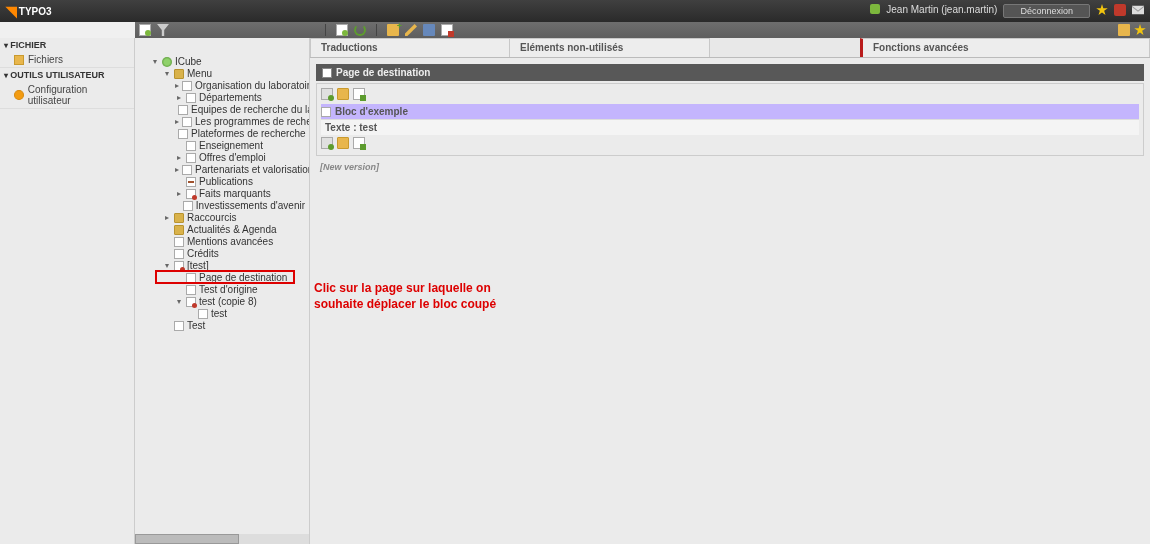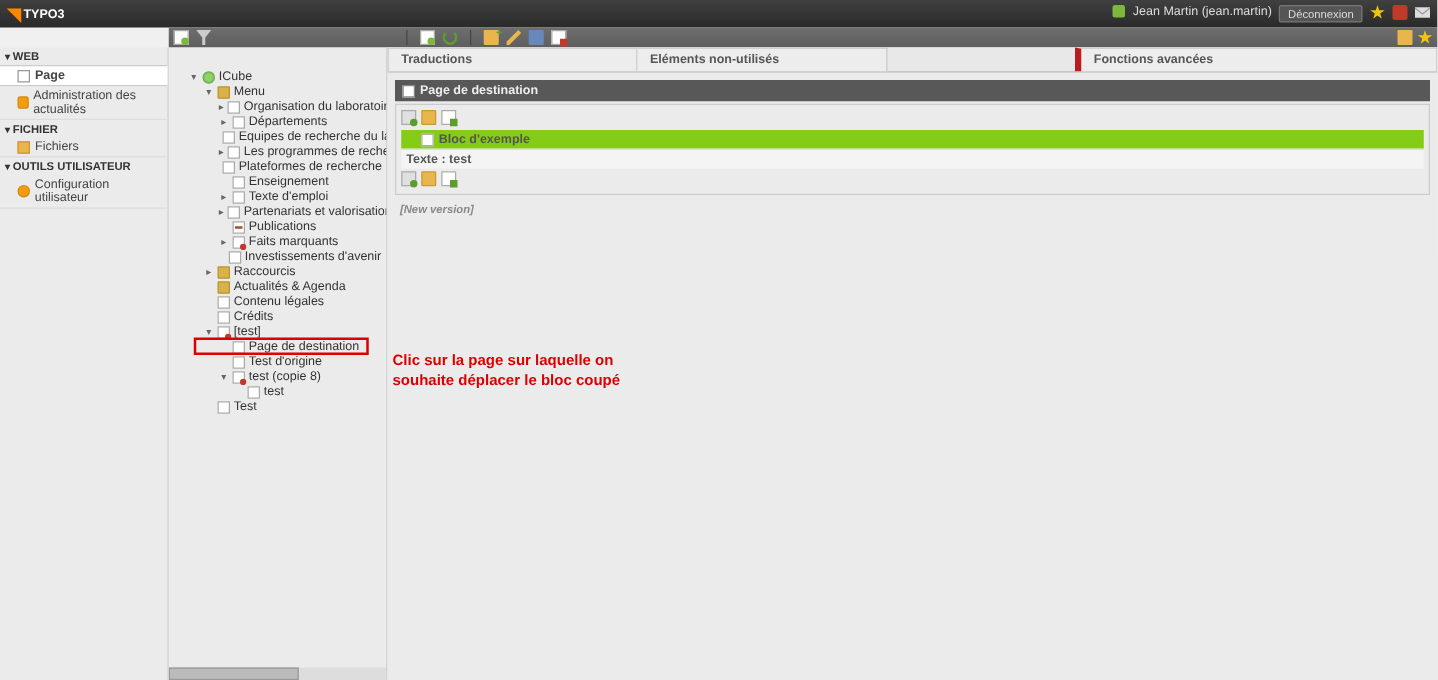--- a/index.html
+++ b/index.html
@@ -5,21 +5,21 @@
 * { margin: 0; padding: 0; box-sizing: border-box; font-family: Verdana, Arial, sans-serif; font-size: 10px; }
 body { width: 1150px; height: 544px; background: #f0f0f0; overflow: hidden; position: relative; }
 
 
 .topbar { height: 22px; background: linear-gradient(#404040,#2a2a2a); display: flex; align-items: center; padding: 0 6px; color: #ccc; }
 .logo { display: flex; align-items: center; gap: 2px; font-size: 12px; font-weight: bold; color: #fff; }
 .logo-icon { color: #ff8700; font-size: 14px; }
 .topbar-right { margin-left: auto; display: flex; align-items: flex-start; gap: 6px; }
 .user-icon { width: 10px; height: 10px; background: #7db83d; border-radius: 2px; display: inline-block; }
 .user-label { color: #ddd; }
-.logout-btn { background: #555; color: #ddd; border: 1px solid #777; border-radius: 2px; padding: 0 6px; height: 14px; line-height: 12px; font-size: 9px; cursor: pointer; }
+.logout-btn { background: #555; color: #ddd; border: 1px solid #777; border-radius: 2px; padding: 0 16px; height: 14px; line-height: 12px; font-size: 9px; cursor: pointer; }
 .tb-icon { width: 12px; height: 12px; display: inline-block; }
 .star-y { background: #f1c40f; clip-path: polygon(50% 0,61% 35%,98% 35%,68% 57%,79% 91%,50% 70%,21% 91%,32% 57%,2% 35%,39% 35%); }
 .red-sq { background: #c0392b; border-radius: 2px; }
 .env { background: #ddd; clip-path: polygon(0 15%,100% 15%,100% 85%,0 85%); position: relative; }
 .env::after { content:""; position:absolute; inset:0; clip-path: polygon(0 15%,50% 55%,100% 15%,100% 25%,50% 65%,0 25%);
   background:#999; }
 
 
 .toolbar { position: absolute; top: 22px; left: 135px; right: 0; height: 16px; background: linear-gradient(#6e6e6e,#5e5e5e); display: flex; align-items: center; padding: 0 4px; gap: 6px; }
 .toolbar .sep { width: 1px; height: 12px; background: #444; margin: 0 4px; }
@@ -65,34 +65,34 @@
 .shortcut::after { content:""; position:absolute; left:1px; top:3px; width:6px;height:2px;background:#a0522d; }
 .highlight-box { position:absolute; border:2px solid #d00; pointer-events:none; }
 .tree-scroll { position:absolute; bottom:0; left:0; right:0; height:10px; background:#ddd; }
 .tree-scroll-thumb { position:absolute; left:0; top:0; height:10px; width:60%; background:#bbb; border:1px solid #999; }
 
 
 .main { position:absolute; top:38px; left:310px; right:0; bottom:0; background:#ebebeb;font-weight:bold; }
 .tabstrip { height:20px; display:flex; border-bottom:1px solid #bbb; background:#e8e8e8; margin-top:0; }
 .tab { flex:0 0 auto; padding:3px 10px; border:1px solid #c8c8c8; border-bottom:none; background:#ededed; color:#555; min-width:200px; cursor:pointer; font-size:10px; }
 .tab + .tab { border-left:none; }
-.tab.sep-left { border-left:5px solid #b91c1c; }
+.tab.sep-left { border-left:3px solid #b91c1c; }
 .page-header { margin:6px 6px 0 6px; background:#585858; color:#eee; padding:3px 6px; display:flex; align-items:center; gap:4px; font-size:10px; }
 .ph-ico { width:10px; height:10px; background:#fff; border:1px solid #888; }
 .content-area { margin:2px 6px; border:1px solid #ccc; background:#ebebeb; padding:2px 4px 4px 4px; }
 .content-label { font-size:9px; color:#666; padding:2px 0; }
 .content-label.small { font-style: italic; color:#888; }
 .icon-row { display:flex; gap:4px; padding:2px 0; }
 .iro { width:12px;height:12px; }
 .iro.a { background:#e0e0e0; border:1px solid #aaa; position:relative; }
 .iro.a::after{content:"";position:absolute;right:-2px;bottom:-2px;width:6px;height:6px;background:#5d9c2e;border-radius:50%;}
 .iro.b { background:#e8b64c; border:1px solid #c99a2e; border-radius:1px; }
 .iro.c { background:#fff; border:1px solid #aaa; position:relative; }
 .iro.c::after{content:"";position:absolute;right:-2px;bottom:-2px;width:6px;height:6px;background:#5d9c2e;}
-.block-title { background:#84cc16; padding:2px 16px; margin-top:2px; display:flex; align-items:center; gap:4px; color:#555; }
+.block-title { background:#c4b5fd; padding:2px 0; margin-top:2px; display:flex; align-items:center; gap:4px; color:#555; }
 .block-title .bt-ico { width:10px;height:10px;background:#fff;border:1px solid #aaa; }
 .block-body { background:#f4f4f4; padding:2px 4px; border-top:1px solid #ddd; color:#555; }
 .annotation { position:absolute; color:#d00; font-size:12px; line-height:16px; }
 </style>
 </head>
 <body>
 
 <div class="topbar">
   <span class="logo">
     <span class="logo-icon">◥</span>
@@ -120,31 +120,20 @@
   <span class="tico disk"></span>
   <span class="tico doc-red"></span>
   <div class="toolbar-right">
     <span class="tico folder-y"></span>
     <span class="tico star-sm"></span>
   </div>
 </div>
 
 <div class="module-menu">
   <div class="module-section">
-    <div class="module-head">WEB</div>
-    <div class="module-item active">
-      <span class="mico"></span>
-      <span>Page</span>
-    </div>
-    <div class="module-item">
-      <span class="mico orange"></span>
-      <span>Administration des actualités</span>
-    </div>
-  </div>
-  <div class="module-section">
     <div class="module-head">FICHIER</div>
     <div class="module-item">
       <span class="mico folder"></span>
       <span>Fichiers</span>
     </div>
   </div>
   <div class="module-section">
     <div class="module-head">OUTILS UTILISATEUR</div>
     <div class="module-item">
       <span class="mico user"></span>
@@ -191,21 +180,21 @@
         <span>Plateformes de recherche</span>
       </div>
       <div class="tree-row" style="padding-left: 38px; text-align: center;">
         <span class="toggle"></span>
         <span class="tico2 page2"></span>
         <span>Enseignement</span>
       </div>
       <div class="tree-row" style="padding-left: 38px;">
         <span class="toggle">▸</span>
         <span class="tico2 page2"></span>
-        <span>Texte d'emploi</span>
+        <span>Offres d'emploi</span>
       </div>
       <div class="tree-row" style="padding-left: 38px;">
         <span class="toggle">▸</span>
         <span class="tico2 page2"></span>
         <span>Partenariats et valorisation</span>
       </div>
       <div class="tree-row" style="padding-left: 38px;">
         <span class="toggle"></span>
         <span class="tico2 shortcut"></span>
         <span>Publications</span>
@@ -226,21 +215,21 @@
         <span>Raccourcis</span>
       </div>
       <div class="tree-row" style="padding-left: 26px;">
         <span class="toggle"></span>
         <span class="tico2 folder2"></span>
         <span>Actualités &amp; Agenda</span>
       </div>
       <div class="tree-row" style="padding-left: 26px;">
         <span class="toggle"></span>
         <span class="tico2 page2"></span>
-        <span>Contenu légales</span>
+        <span>Mentions avancées</span>
       </div>
       <div class="tree-row" style="padding-left: 26px;">
         <span class="toggle"></span>
         <span class="tico2 page2"></span>
         <span>Crédits</span>
       </div>
       <div class="tree-row" style="padding-left: 26px;">
         <span class="toggle">▾</span>
         <span class="tico2 page-hid"></span>
         <span>[test]</span>

